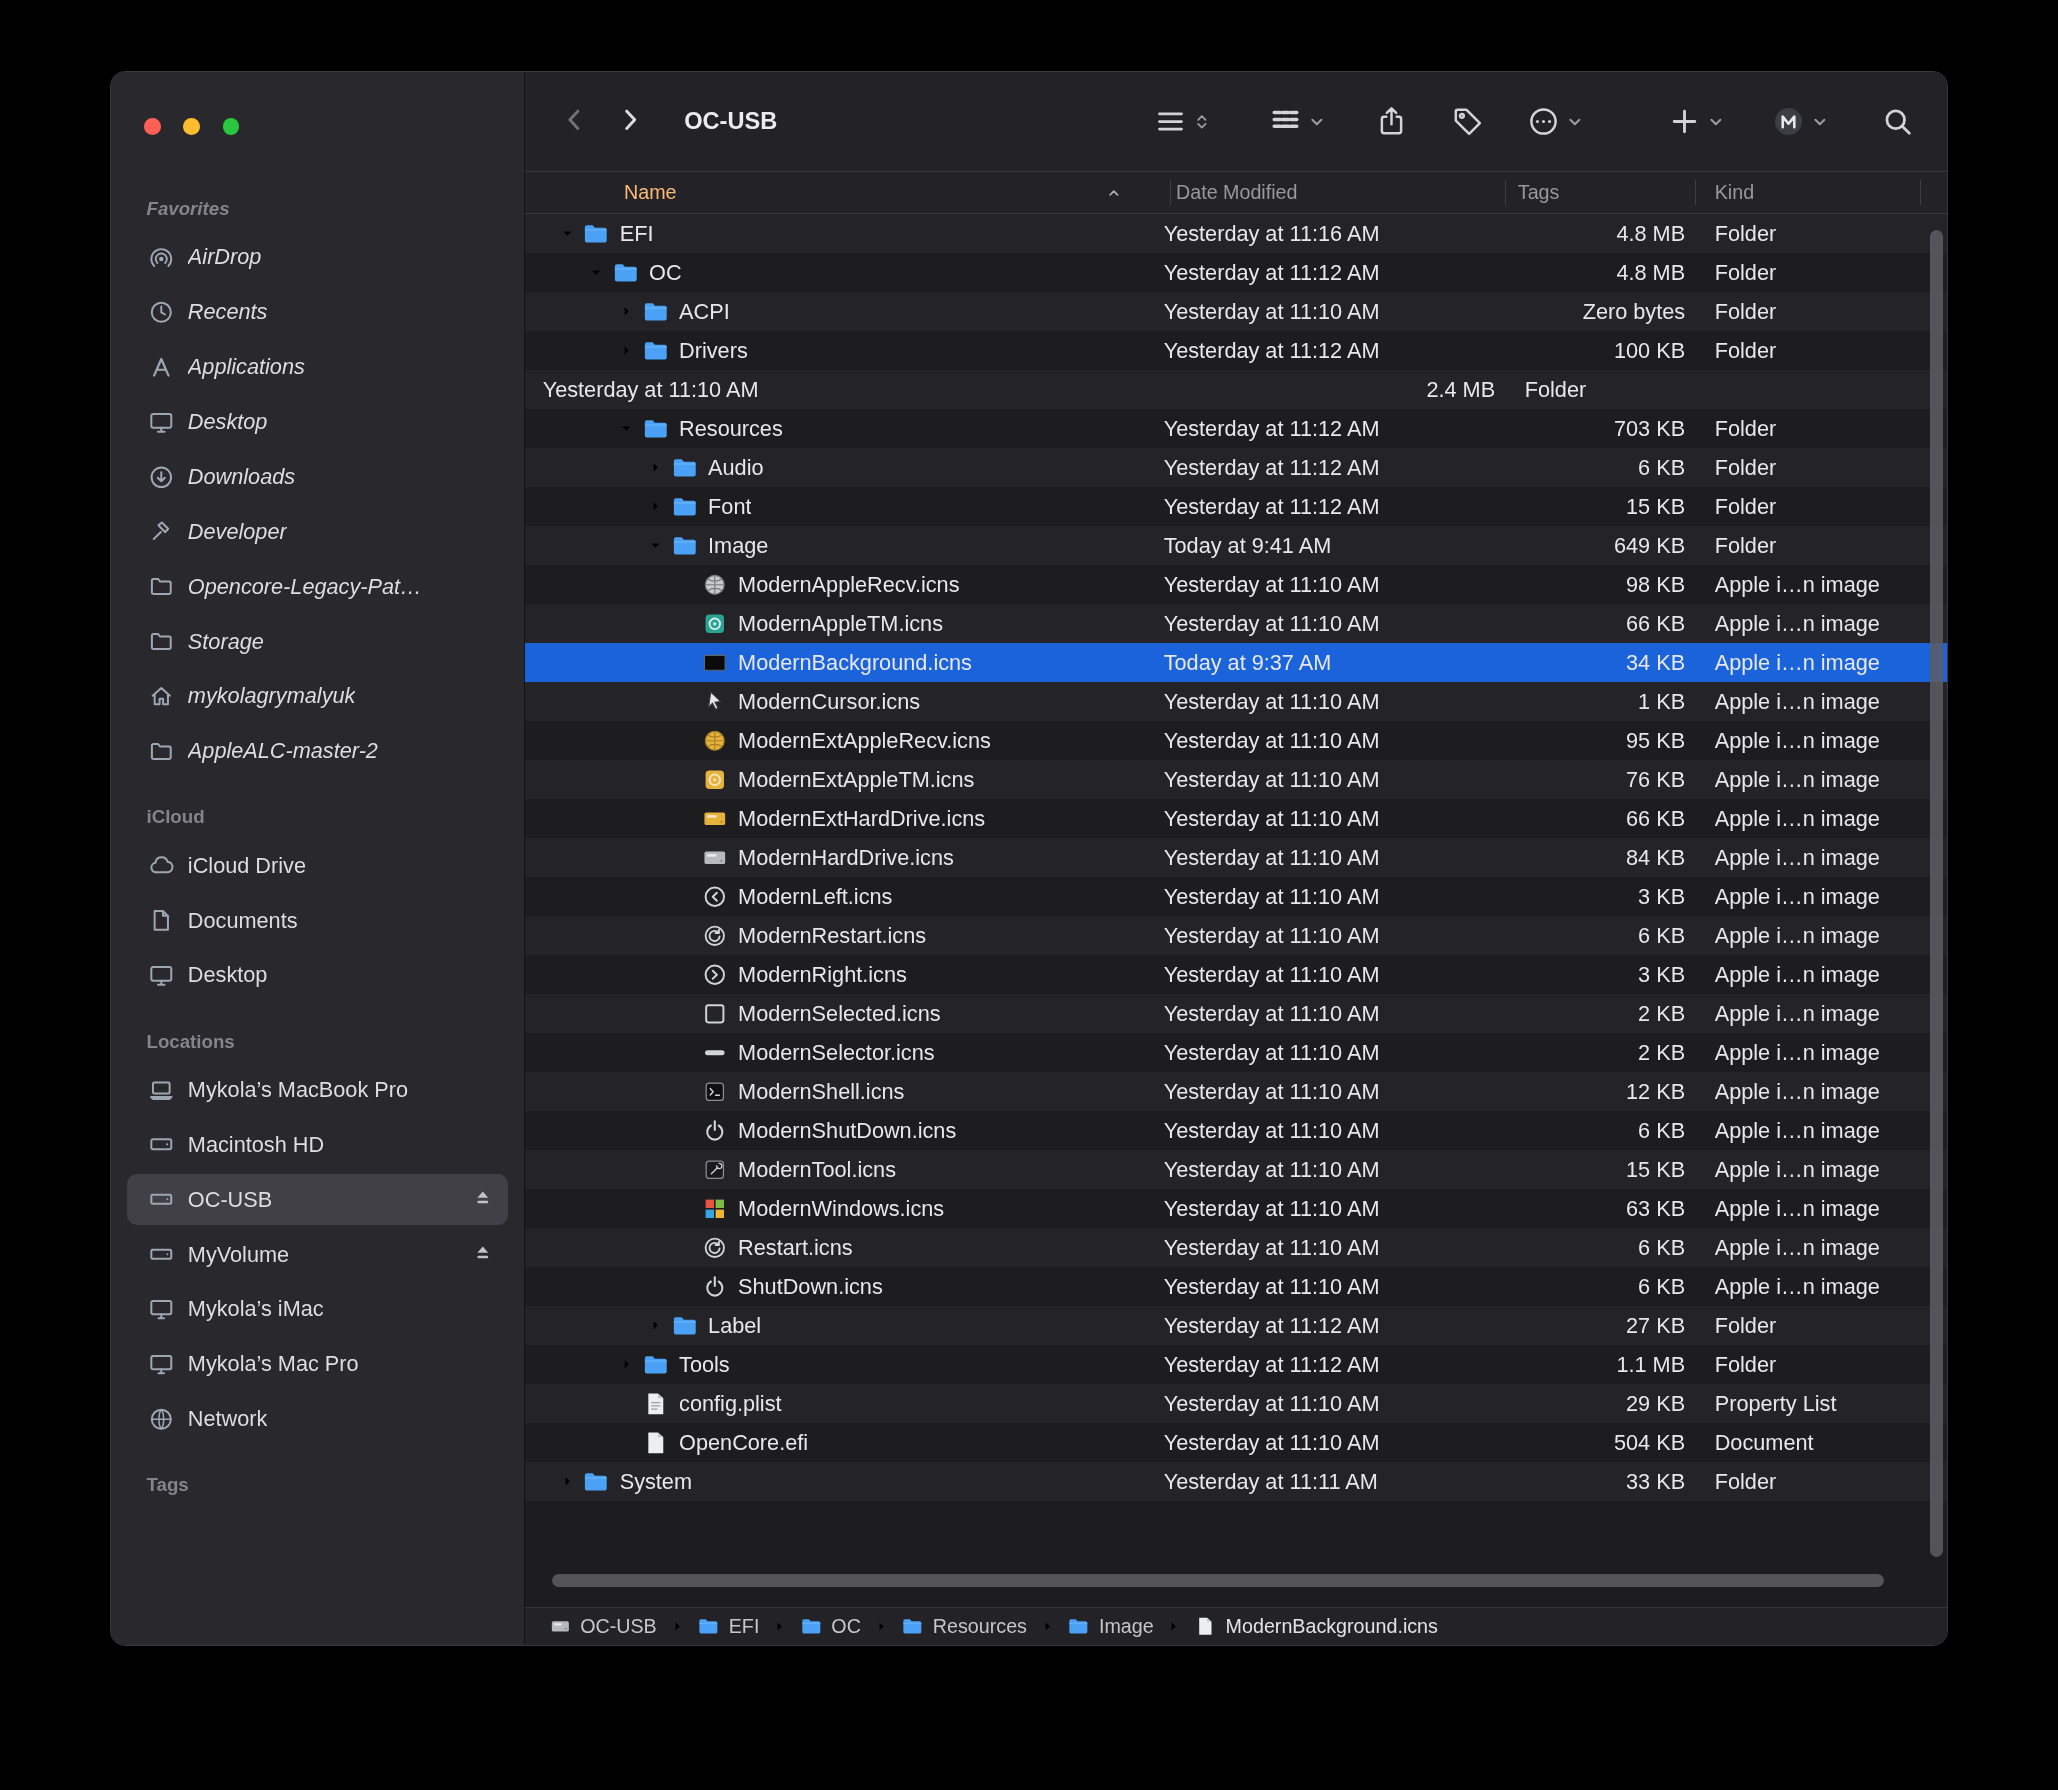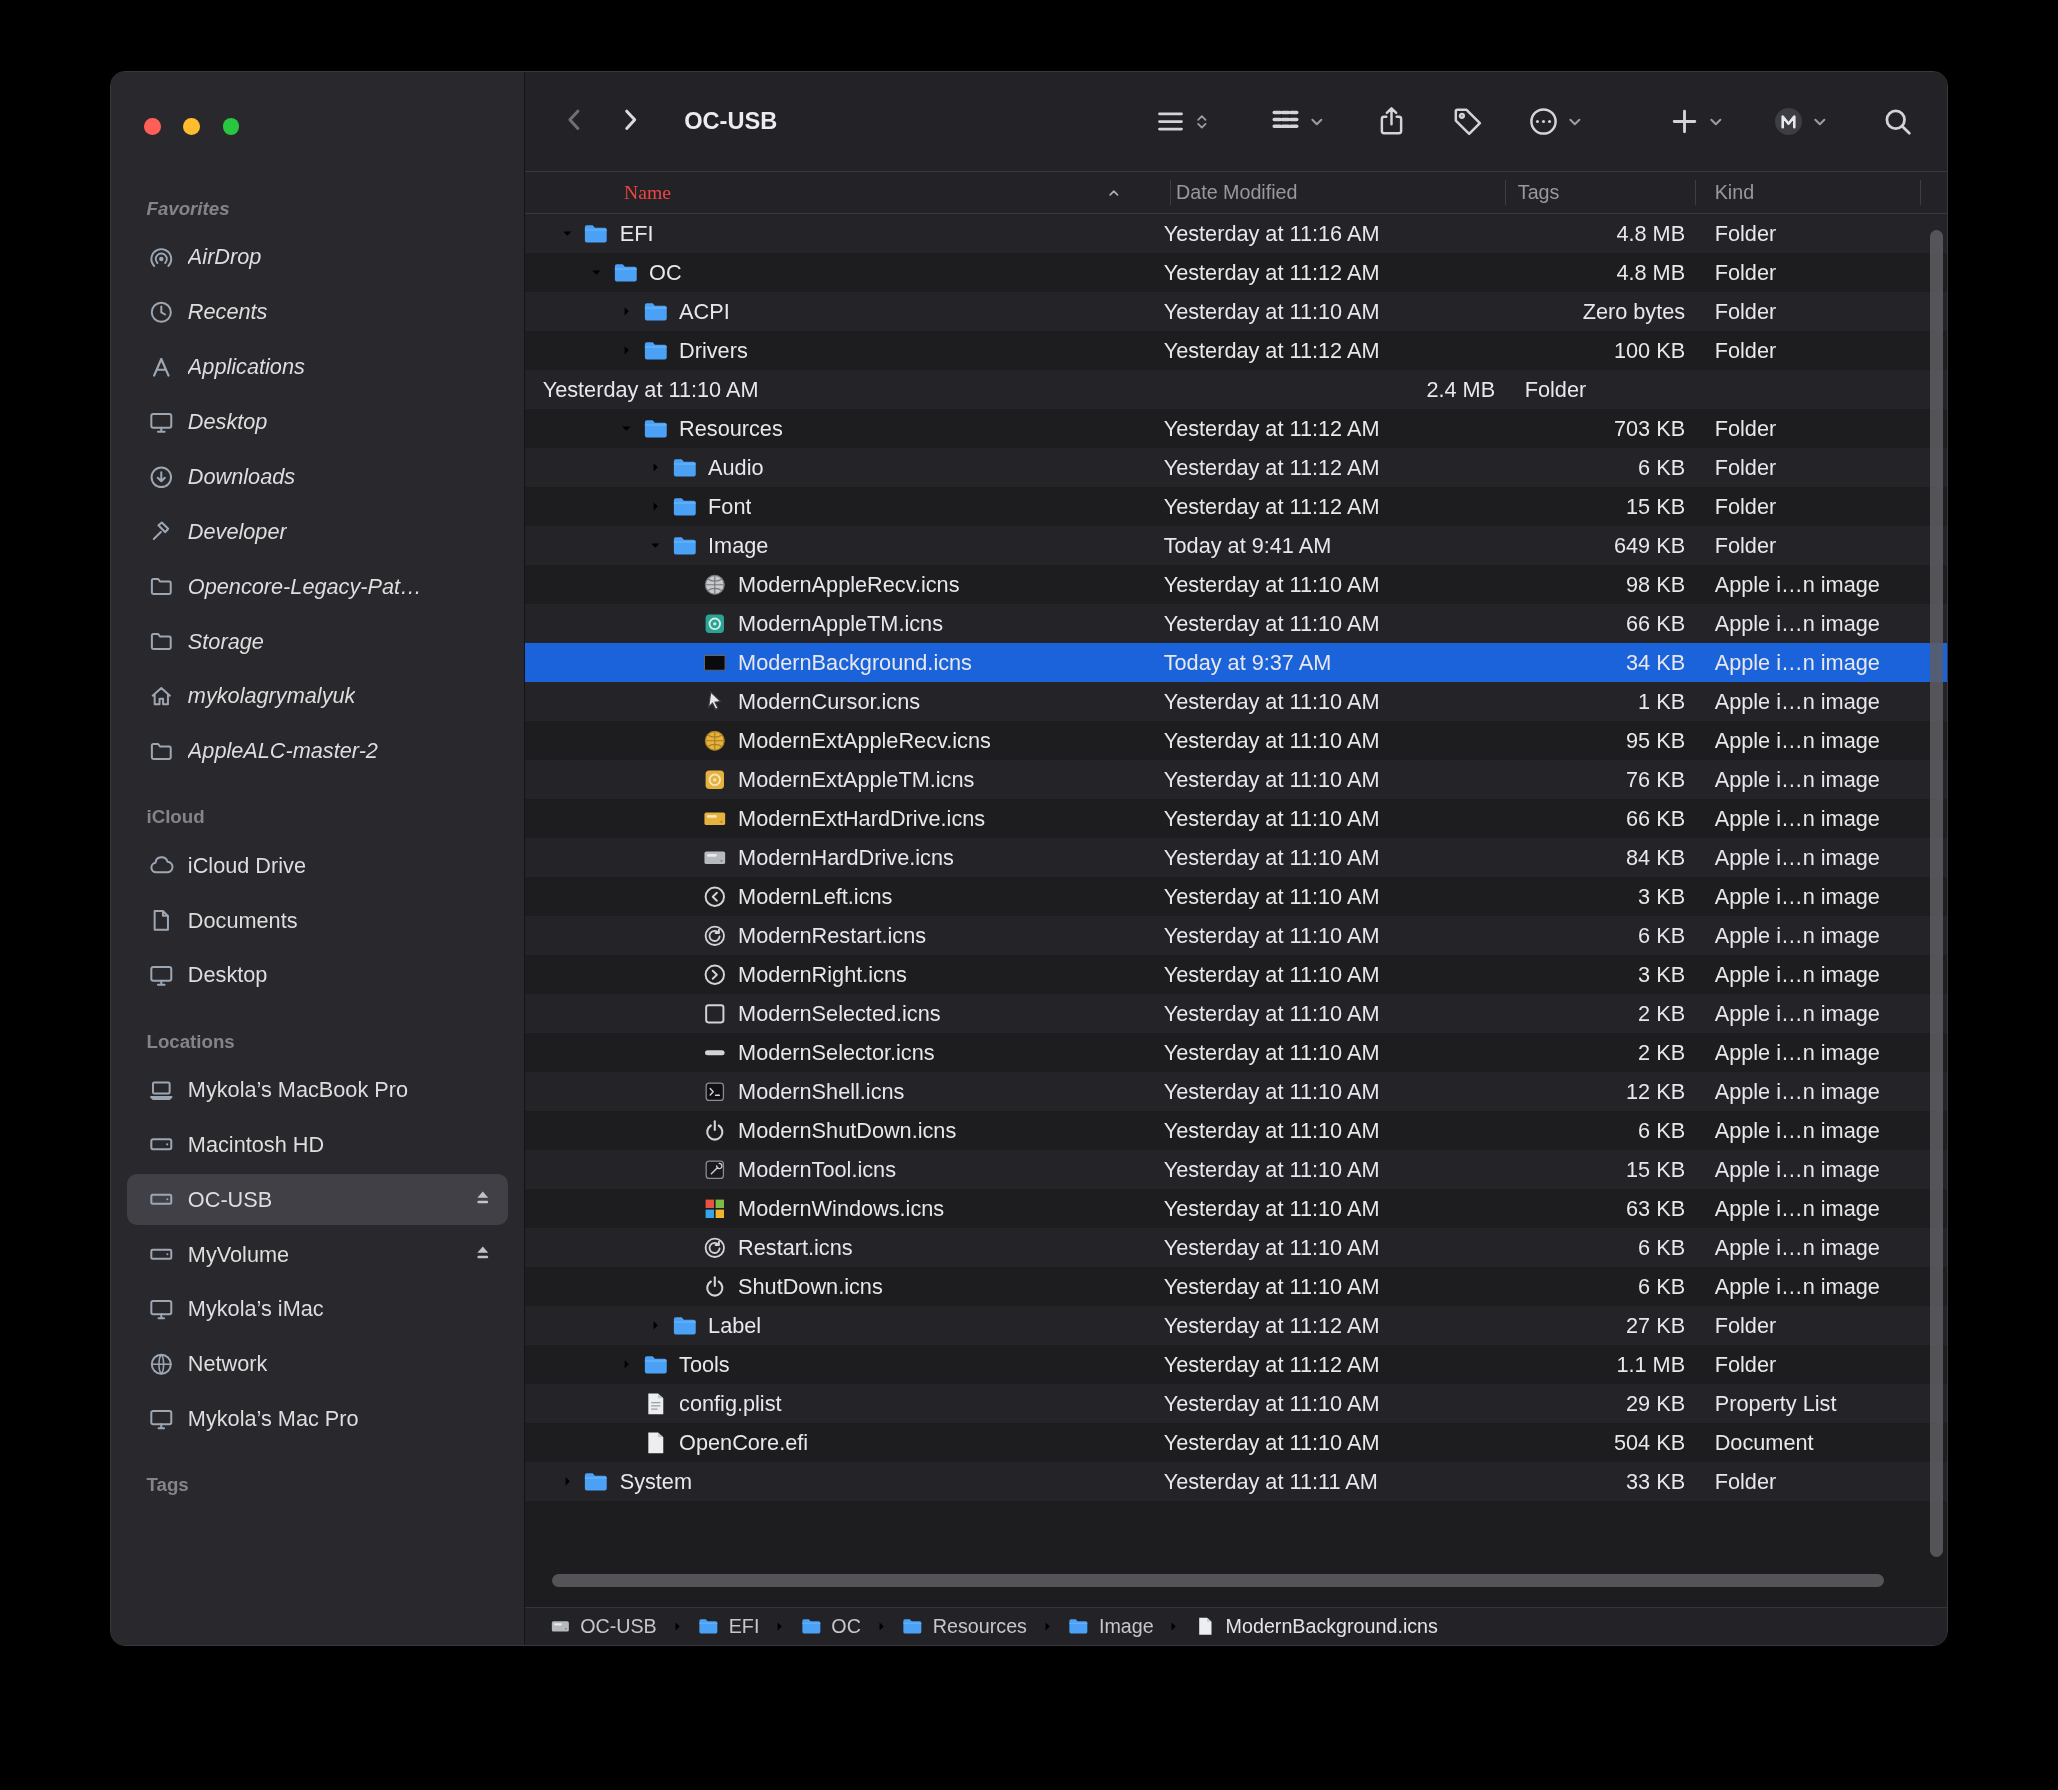--- a/index.html
+++ b/index.html
@@ -48,21 +48,21 @@
   .list-header{height:41px;flex:none;align-items:center;background:#232327;position:relative;
     border-top:1px solid #39393d;border-bottom:1px solid #39393d;font-size:19.7px;color:#98989d;}
   .hcell{display:flex;align-items:center;height:100%;position:relative;white-space:nowrap;}
   .hcol0{padding-left:99px;}
   .hcol1{padding-left:6px;margin-left:24px;}
   .hcol2{padding-left:12.8px;}
   .hcol3{padding-left:19.7px;}
   .hcol1::before,.hcol2::before,.hcol3::before{content:'';position:absolute;left:0;top:7.9px;bottom:7.9px;
     width:1px;background:#3e3e42;}
   .list-header::after{content:'';position:absolute;right:25.6px;top:7.9px;bottom:7.9px;width:1px;background:#3e3e42;}
-  .hcell.sorted .hlabel{color:#ef4444;font-family:Liberation Serif, serif;}
+  .hcell.sorted .hlabel{color:#fdba74;}
   .sort-ic{width:17.7px;height:17.7px;color:#aaaab0;margin-left:auto;margin-right:23.6px;}
   
   .list-body{flex:1;background:#1d1d20;overflow:hidden;}
   .row{height:39px;align-items:center;font-size:21.7px;color:#e8e8ec;}
   .row:nth-child(odd){background:#242428;}
   .row.selected{background:var(--accent,#1b63da);}
   .cell{overflow:hidden;white-space:nowrap;}
   .cname{display:flex;align-items:center;min-width:0;}
   .cdate{padding-left:17.7px;}
   .csize{text-align:right;padding-right:9.9px;}
@@ -272,34 +272,34 @@
                 <svg class="s" viewBox="0 0 24 24">
                   <rect x="3" y="4.5" width="18" height="12" rx="1.5"></rect>
                   <path d="M9.5 20h5M12 16.5V20"></path>
                 </svg>
               </span>
               <span class="sb-label">Mykola’s iMac</span>
             </div>
             <div class="sb-item">
               <span class="icon sb-ic">
                 <svg class="s" viewBox="0 0 24 24">
+                  <rect x="3" y="4.5" width="18" height="12" rx="1.5"></rect>
+                  <path d="M9.5 20h5M12 16.5V20"></path>
+                </svg>
+              </span>
+              <span class="sb-label">Mykola’s Mac Pro</span>
+            </div>
+            <div class="sb-item">
+              <span class="icon sb-ic">
+                <svg class="s" viewBox="0 0 24 24">
                   <circle cx="12" cy="12" r="8.6"></circle>
                   <path d="M3.4 12h17.2M12 3.4c2.8 2.9 2.8 14.3 0 17.2-2.8-2.9-2.8-14.3 0-17.2Z" style="stroke-width:1.4"></path>
                 </svg>
               </span>
               <span class="sb-label">Network</span>
-            </div>
-            <div class="sb-item">
-              <span class="icon sb-ic">
-                <svg class="s" viewBox="0 0 24 24">
-                  <rect x="3" y="4.5" width="18" height="12" rx="1.5"></rect>
-                  <path d="M9.5 20h5M12 16.5V20"></path>
-                </svg>
-              </span>
-              <span class="sb-label">Mykola’s Mac Pro</span>
             </div>
           </div>
           <div class="sb-section">
             <div class="sb-title">Tags</div>
           </div>
         </div>
     </div>
 
     <div class="main">
       <div class="toolbar">

